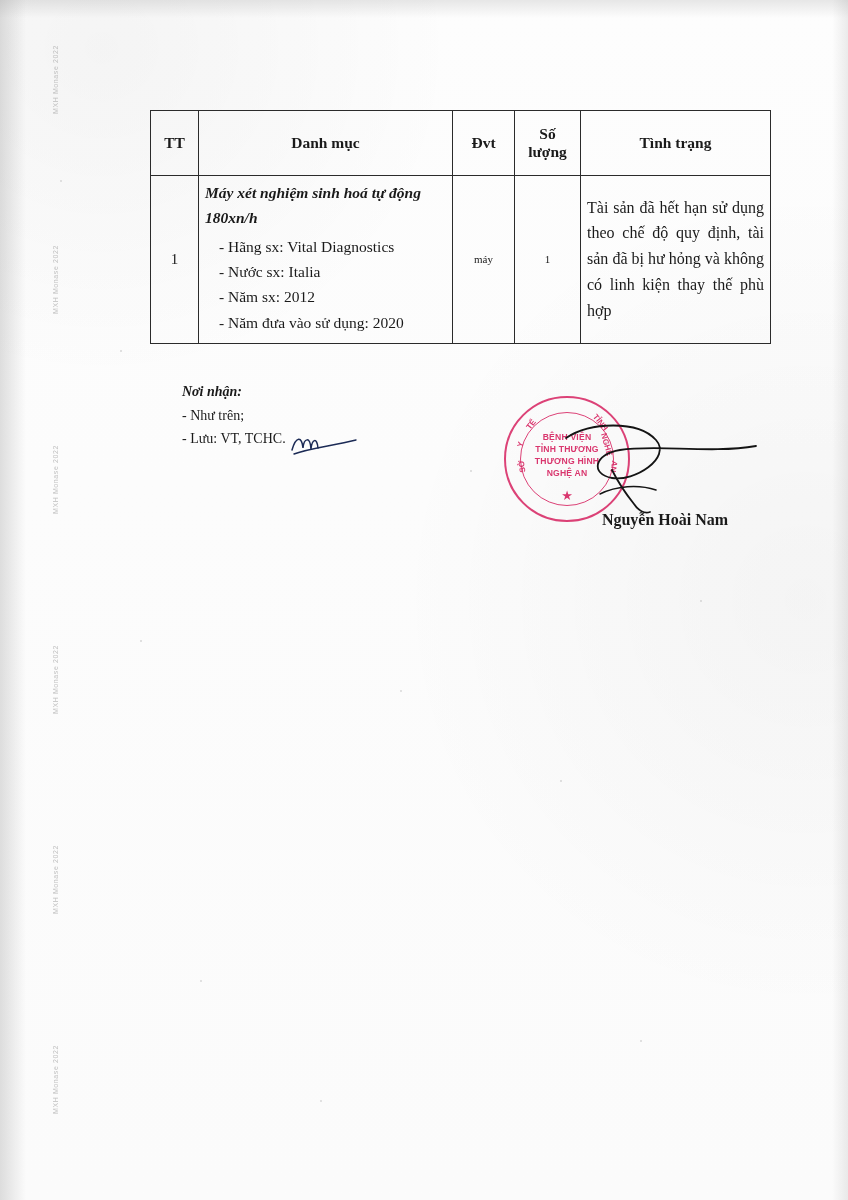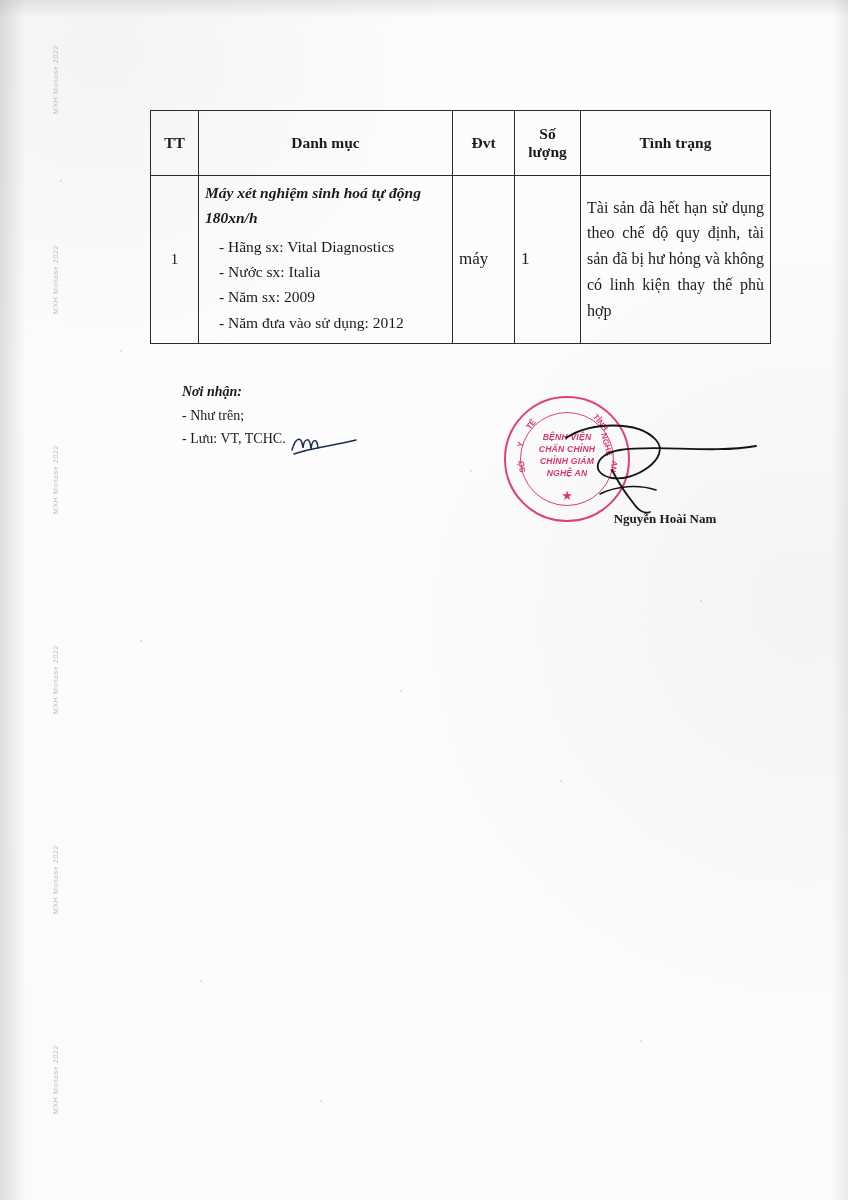--- a/index.html
+++ b/index.html
@@ -127,21 +127,22 @@
     margin: 4px;
     padding: 0;
     list-style: none;
   }
   .item-lines li {
     margin: 0;
     padding: 0 0 0 10px;
     white-space: nowrap;
   }
   .cell-unit, .cell-qty {
-    font-size: 17px;
+    text-align: center;
+    font-size: 11px;
   }
   .cell-status {
     vertical-align: top;
     padding-top: 10px;
     font-size: 16px;
     line-height: 1.62;
     text-align: justify;
     text-align-last: left;
   }
 
@@ -176,21 +177,21 @@
     letter-spacing: 0.6px;
     margin-left: 38px;
   }
   .sign-name {
     position: absolute;
     left: 40px;
     top: 133px;
     width: 250px;
     text-align: center;
     font-weight: bold;
-    font-size: 13px;
+    font-size: 16px;
   }
 
   
   .stamp {
     position: absolute;
     left: 504px;
     top: 396px;
     width: 126px;
     height: 126px;
     pointer-events: none;
@@ -209,21 +210,20 @@
     left: 0; right: 0;
     top: 36px;
     text-align: center;
     color: #d6215f;
     font-family: "Liberation Sans", sans-serif;
     font-size: 8.6px;
     font-weight: bold;
     line-height: 1.38;
     letter-spacing: 0.2px;
     opacity: 0.9;
-    font-style: italic;
   }
   .stamp-arc {
     position: absolute;
     color: #d6215f;
     font-family: "Liberation Sans", sans-serif;
     font-size: 8px;
     font-weight: bold;
     opacity: 0.9;
   }
   .arc-l1 { left: 22px;  top: 24px;  transform: rotate(-52deg); }
@@ -299,22 +299,22 @@
       </tr>
     </thead>
     <tbody>
       <tr>
         <td class="cell-tt">1</td>
         <td class="cell-item">
           <div class="item-title">Máy xét nghiệm sinh hoá tự động 180xn/h</div>
           <ul class="item-lines">
             <li>- Hãng sx: Vital Diagnostics</li>
             <li>- Nước sx: Italia</li>
-            <li>- Năm sx: 2009</li>
-            <li>- Năm đưa vào sử dụng: 2012</li>
+            <li>- Năm sx: 2012</li>
+            <li>- Năm đưa vào sử dụng: 2020</li>
           </ul>
         </td>
         <td class="cell-unit">máy</td>
         <td class="cell-qty">1</td>
         <td class="cell-status">Tài sản đã hết hạn sử dụng theo chế độ quy định, tài sản đã bị hư hỏng và không có linh kiện thay thế phù hợp</td>
       </tr>
     </tbody>
   </table>
 
   <div class="recipients">
@@ -338,22 +338,22 @@
 
     <div class="stamp-arc arc-l1">TẾ</div>
     <div class="stamp-arc arc-l2">Y</div>
     <div class="stamp-arc arc-l3">SỞ</div>
     <div class="stamp-arc arc-r1">TỈNH</div>
     <div class="stamp-arc arc-r2">NGHỆ</div>
     <div class="stamp-arc arc-r3">AN</div>
 
     <div class="stamp-lines">
       <div>BỆNH VIỆN</div>
-      <div>CHẤN CHỈNH</div>
-      <div>CHỈNH GIÁM</div>
+      <div>TỈNH THƯƠNG</div>
+      <div>THƯƠNG HÌNH</div>
       <div>NGHỆ AN</div>
     </div>
     <div class="stamp-star">★</div>
   </div>
 
   <svg class="ink ink-sig" width="230" height="110" viewBox="0 0 230 110">
     <path d="M6 18 C30 2, 78 0, 96 20 C112 38, 74 62, 52 58 C30 54, 34 34, 60 30 C96 24, 150 34, 196 26" fill="none" stroke="#141414" stroke-width="1.8" stroke-linecap="round"></path>
     <path d="M52 50 C58 62, 66 74, 74 84 C78 90, 84 94, 90 92" fill="none" stroke="#141414" stroke-width="1.8" stroke-linecap="round"></path>
     <path d="M40 74 C56 66, 78 64, 96 70" fill="none" stroke="#141414" stroke-width="1.5" stroke-linecap="round"></path>
   </svg>

